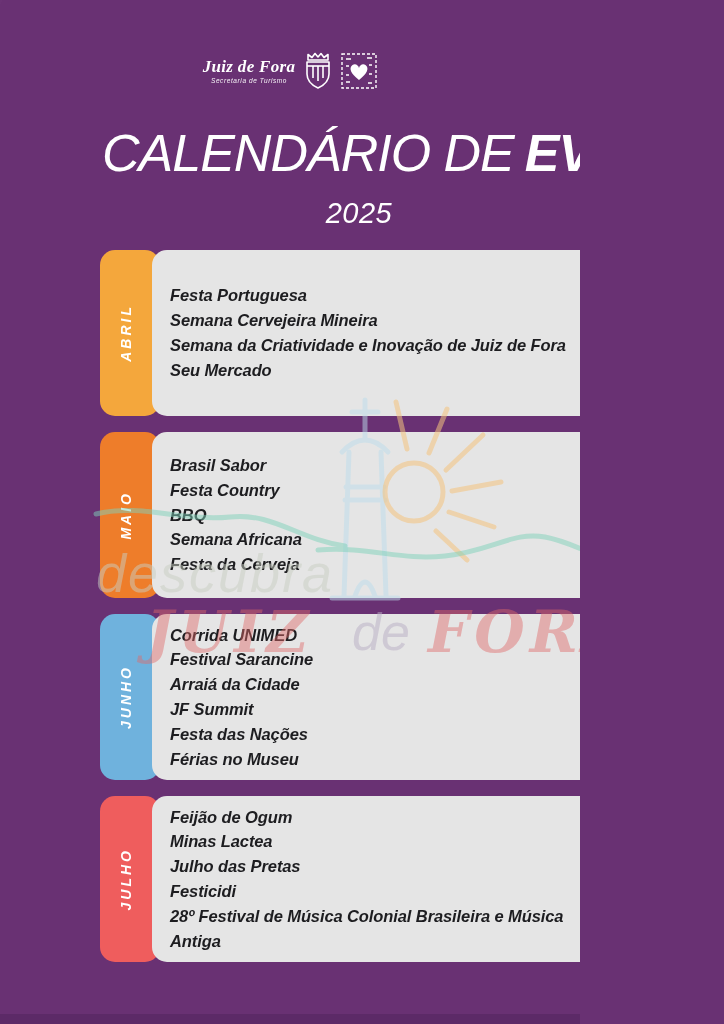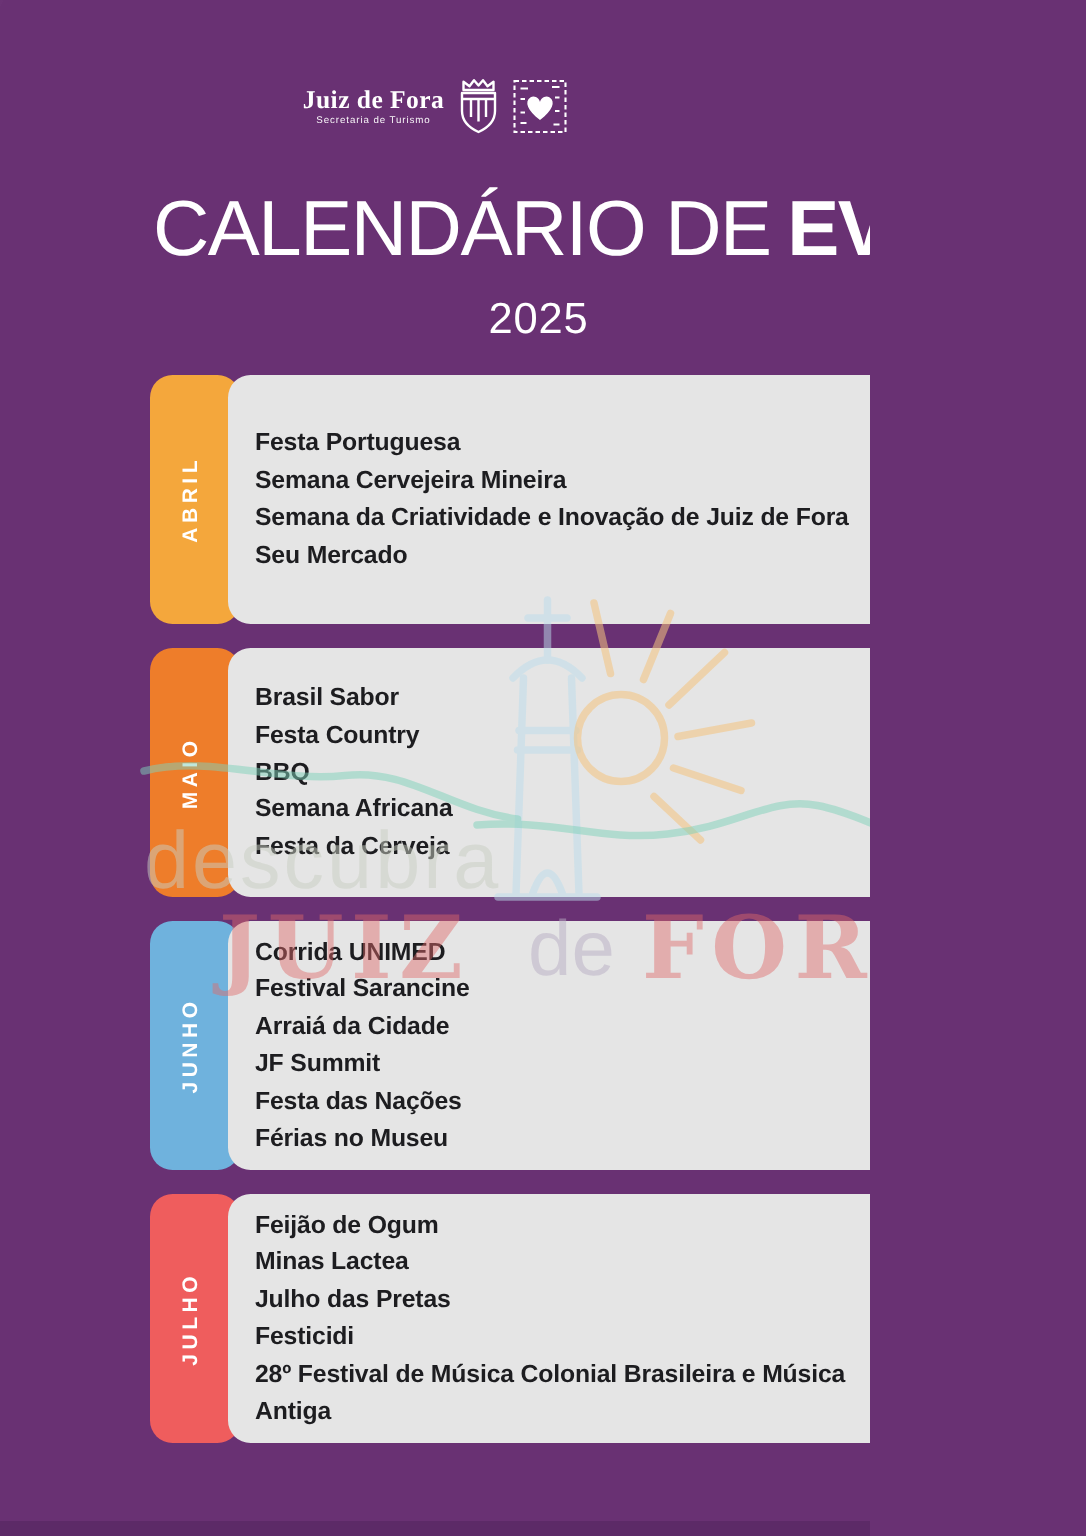--- a/index.html
+++ b/index.html
@@ -1,21 +1,21 @@
 <!DOCTYPE html>
 <html><head>
 <meta charset="utf-8">
 <style>
   html,body{margin:0;padding:0;}
   body{
     width:724px;height:1024px;overflow:hidden;
     font-family:"Liberation Sans",sans-serif;
     background:#693173;
   }
-  .page{position:relative;width:580px;height:1024px;background:var(--bg,#693173);overflow:hidden;}
+  .page{position:relative;width:580px;height:1024px;background:var(--bg,#693173);overflow:hidden;font-style:italic;}
   
   .page::before{
     content:"";position:absolute;inset:0;pointer-events:none;
     background:linear-gradient(115deg, rgba(255,255,255,0.025) 0 2px, transparent 2px 160px);
     opacity:.5;
   }
 
   
   .header-logo{position:absolute;top:52px;left:0;right:0;display:flex;justify-content:center;align-items:center;gap:8px;color:#fff;}
   .logo-text{text-align:center;line-height:1;}

